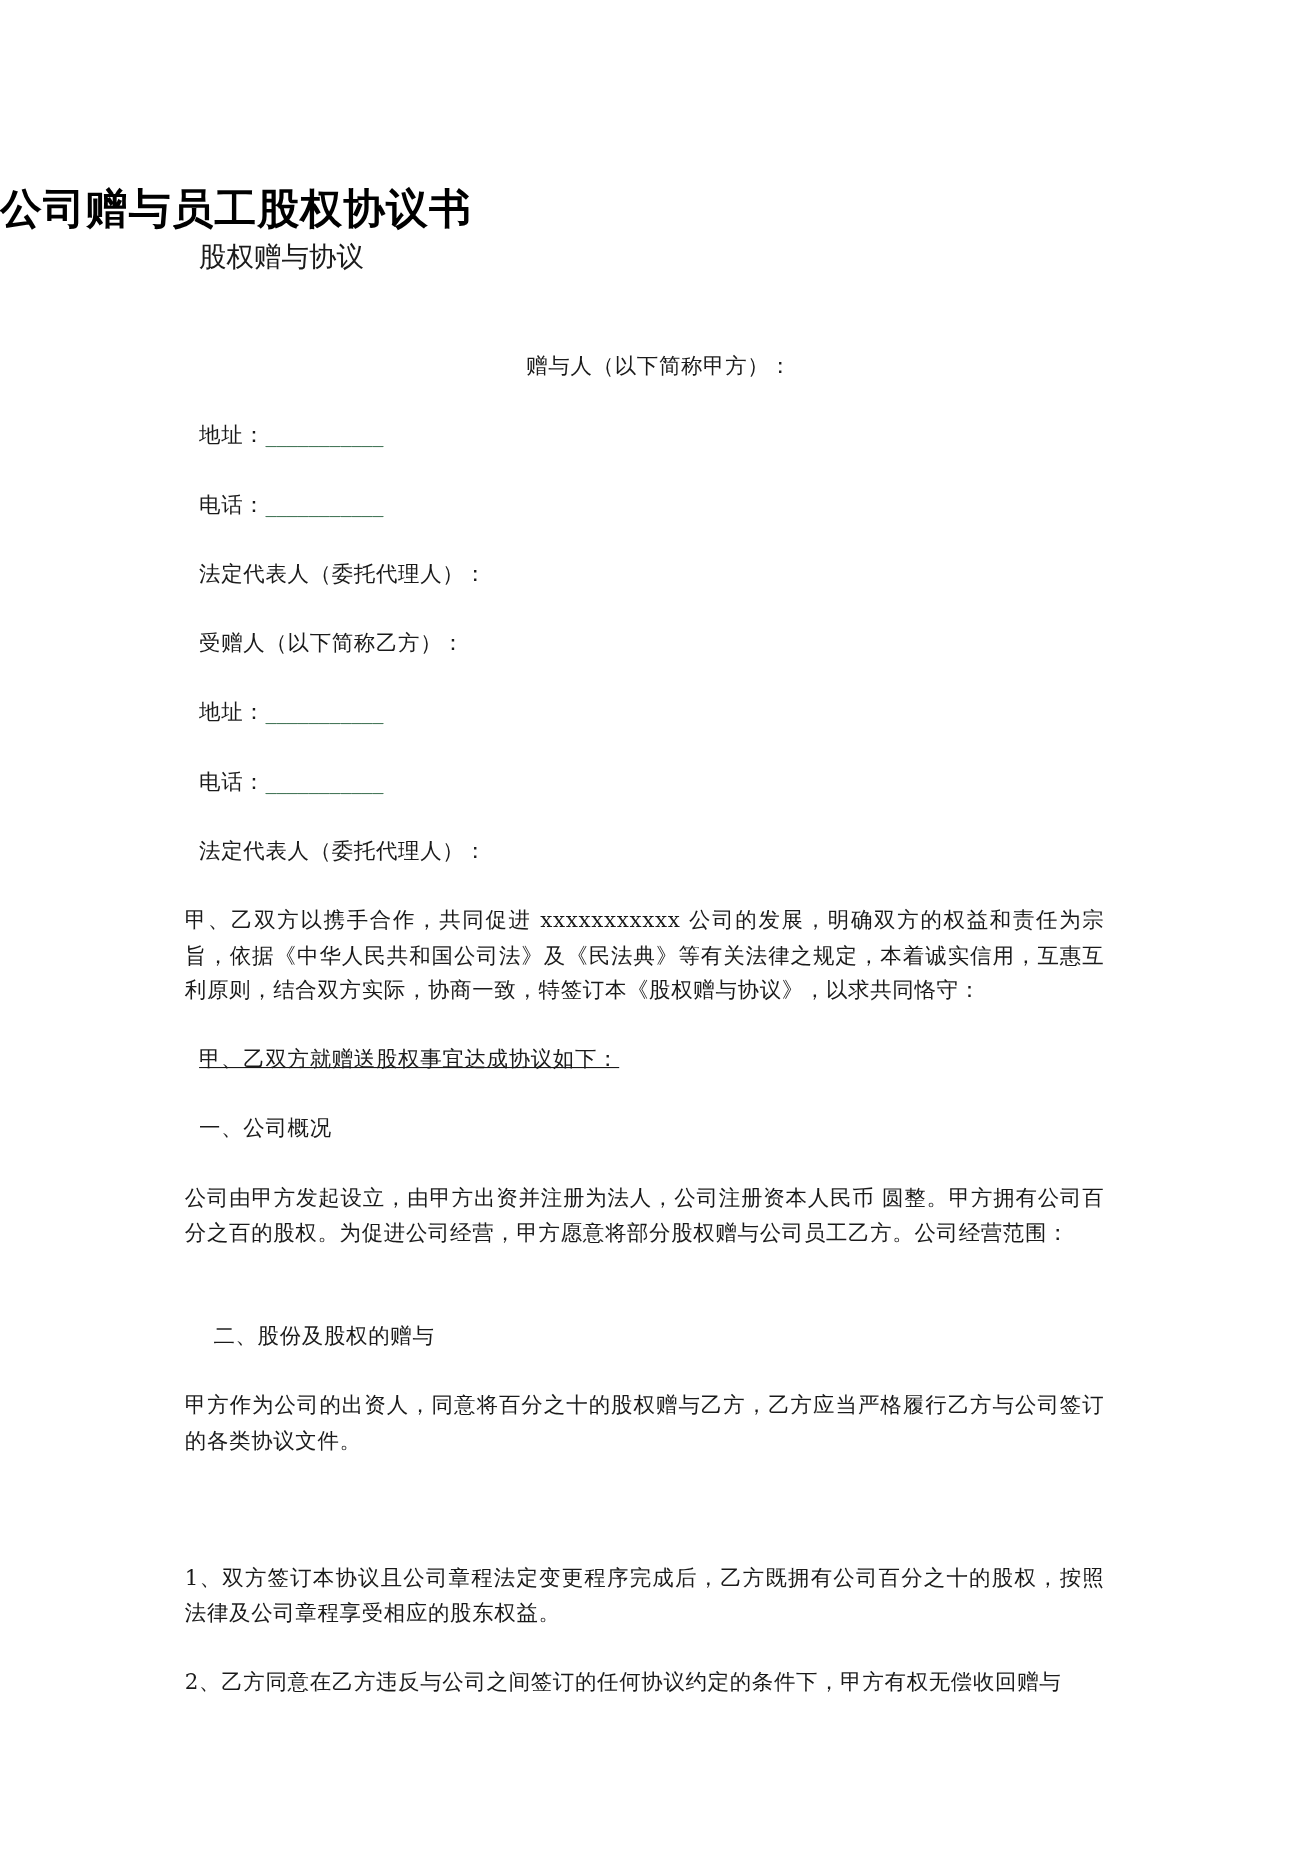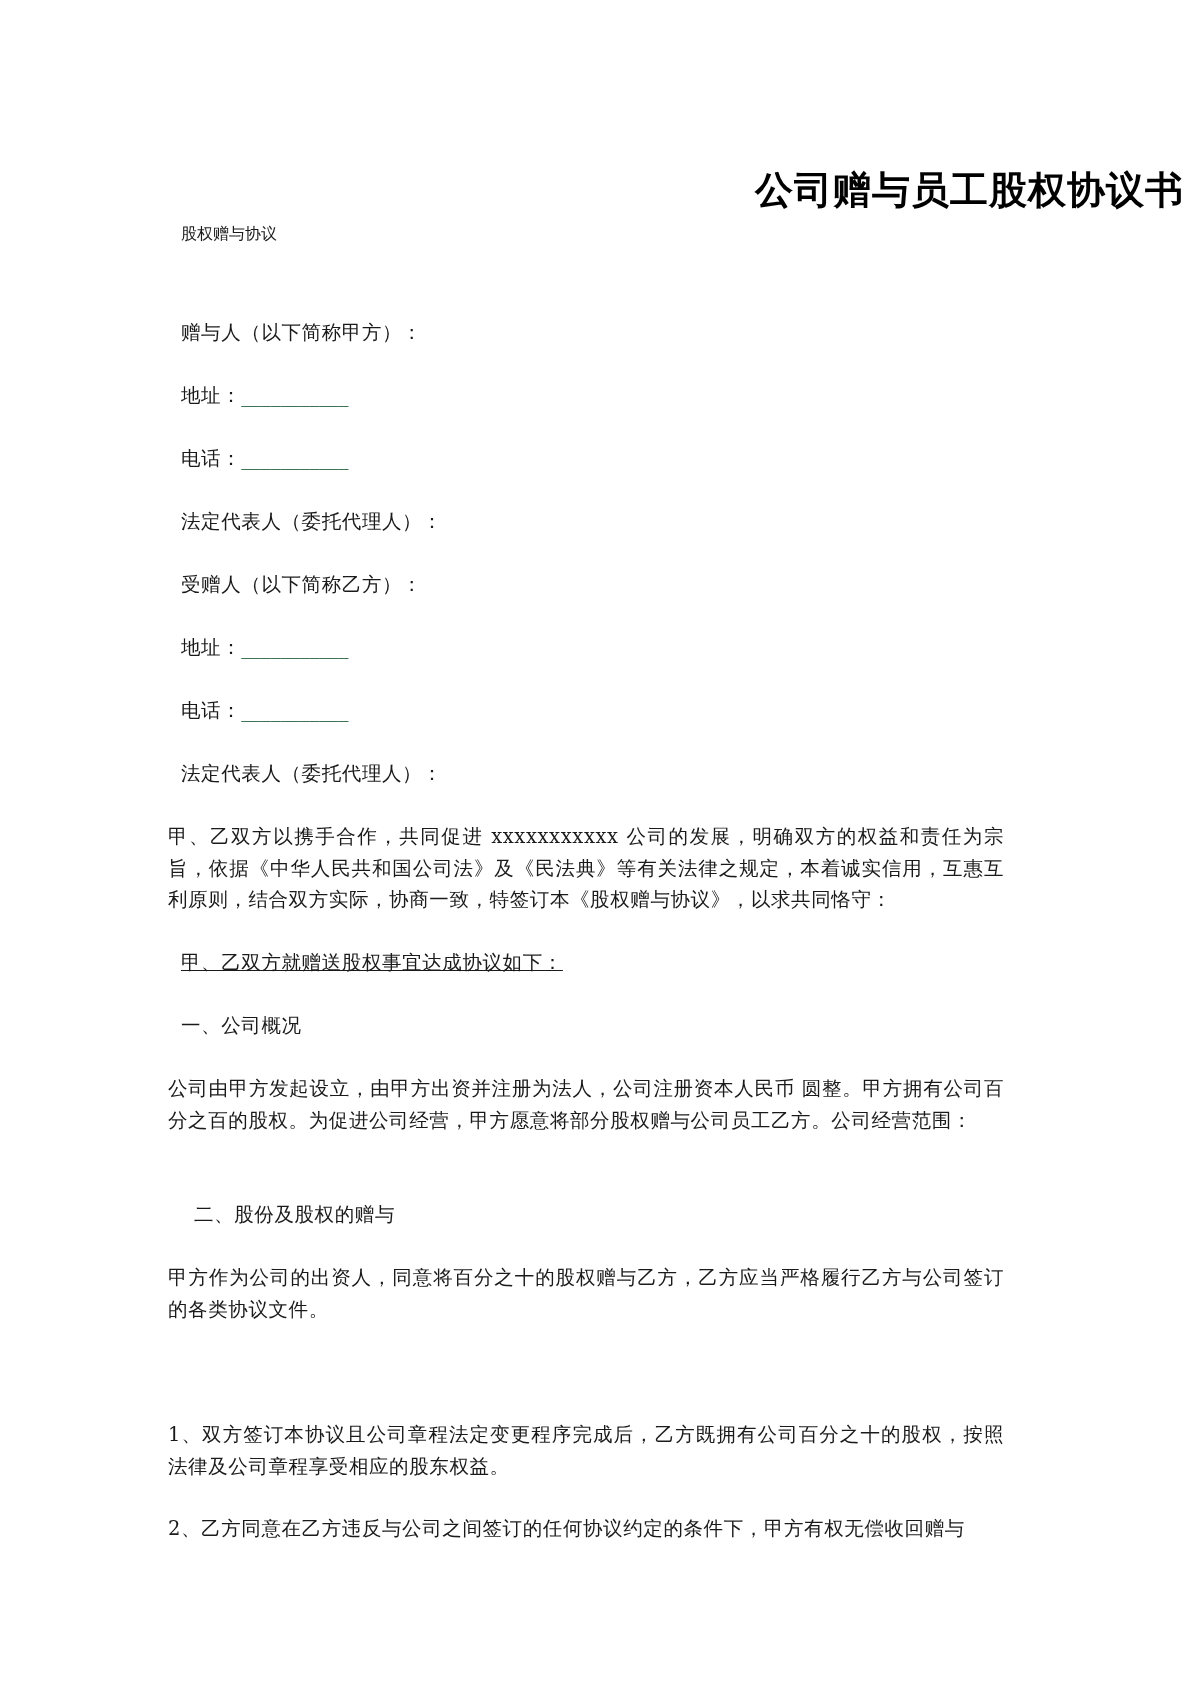--- a/index.html
+++ b/index.html
@@ -1,38 +1,38 @@
 <!DOCTYPE html>
 <html><head>
   <meta charset="utf-8">
   <style>
     html, body { margin: 0; padding: 0; background: #ffffff; }
     body { width: 1190px; height: 1683px; position: relative; overflow: hidden;
            font-family: "DejaVu Serif", "Liberation Serif", serif; color: #1a1a1a; }
     .page { position: absolute; left: 0; top: 0; width: 1190px; height: 1683px; background: #fff; }
-    .title { position: absolute; left: 0; width: 1184px; top: 166px; text-align: right;
+    .title { position: absolute; left: 0; width: 1184px; top: 166px; text-align: left;
              font-family: "DejaVu Sans", "Liberation Sans", sans-serif; font-weight: bold;
              font-size: 38px; letter-spacing: 1px; color: #000; line-height: 48px; }
-    .subtitle { position: absolute; left: 181px; top: 220px; font-size: 16px; line-height: 28px; }
+    .subtitle { position: absolute; left: 181px; top: 220px; font-size: 25px; line-height: 28px; }
     .line { position: absolute; left: 181px; width: 836px; font-size: 19.5px; line-height: 31px;
             letter-spacing: 0.6px; white-space: nowrap; }
     .para { position: absolute; left: 168px; width: 836px; font-size: 19.5px; line-height: 31.5px;
             letter-spacing: 0.6px; text-align: justify; }
     .blank { display: inline-block; letter-spacing: 0; color: #14532d; }
   </style>
 </head>
 <body>
 
 <div class="page">
 
   <div class="title">公司赠与员工股权协议书</div>
 
   <div class="subtitle">股权赠与协议</div>
 
-  <div class="line" style="top:317px;">赠与人（以下简称甲方）：</div>
+  <div class="line" style="top:317px;text-align:center;">赠与人（以下简称甲方）：</div>
 
   <div class="line" style="top:380px;">
     <span>地址：</span><span class="blank">___________</span>
   </div>
 
   <div class="line" style="top:443px;">
     <span>电话：</span><span class="blank">___________</span>
   </div>
 
   <div class="line" style="top:506px;">法定代表人（委托代理人）：</div>

